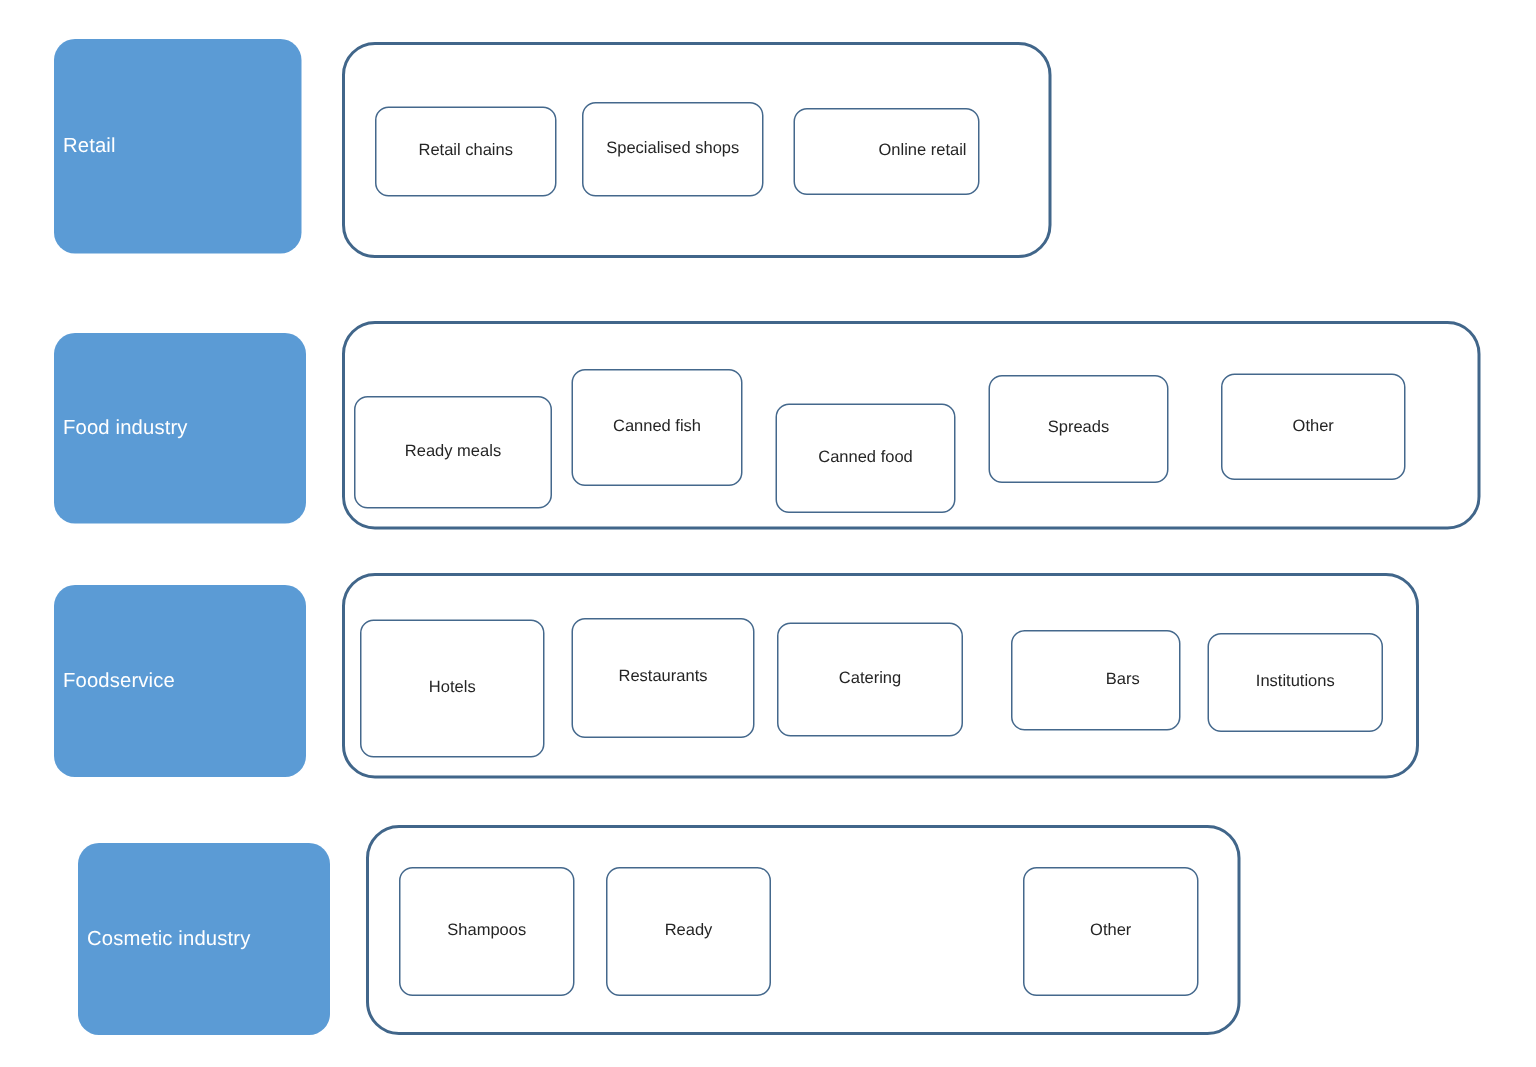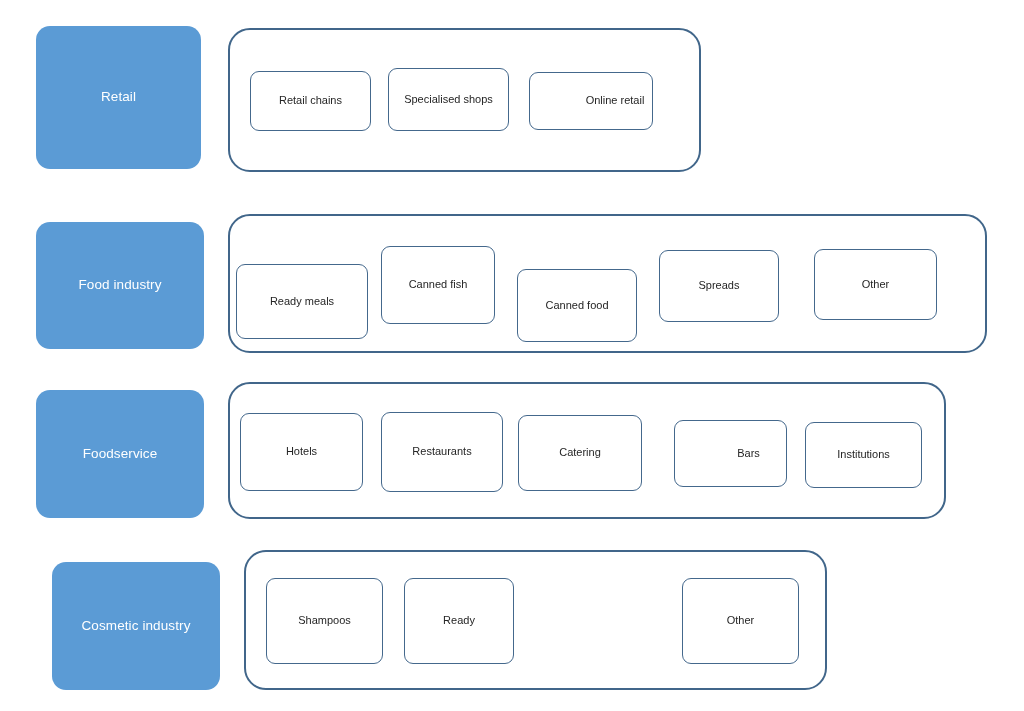--- a/index.html
+++ b/index.html
@@ -27,21 +27,21 @@
     position: absolute;
   }
 
   
   .category-label {
     position: absolute;
     background: #5B9BD5;
     border-radius: 14px;
     display: flex;
     align-items: center;
-    justify-content: center;
+    justify-content: flex-start;
     text-align: center;
     box-sizing: border-box;
   }
   .category-label-text {
     color: #ffffff;
     font-size: 13.5px;
     line-height: 1.38;
     letter-spacing: 0.1px;
     font-weight: 400;
     padding: 0 6px;
@@ -113,21 +113,21 @@
       </div>
       <div class="subcat-box" style="left: 814px; top: 249px; width: 123px; height: 71px; border-color: rgb(68, 104, 140);">
         <span class="subcat-box-text" style="color: rgb(37, 37, 37);">Other</span>
       </div>
     </div>
     <div class="category-row" style="left: 0px; top: 0px; width: 1024px; height: 711px;">
       <div class="category-label" style="left: 36px; top: 390px; width: 168px; height: 128px; background: rgb(91, 155, 213);">
         <span class="category-label-text" style="color: rgb(255, 255, 255);">Foodservice</span>
       </div>
       <div class="subcat-container" style="left: 228px; top: 382px; width: 718px; height: 137px; border-color: rgb(65, 102, 138);"></div>
-      <div class="subcat-box" style="left: 240px; top: 413px; width: 123px; height: 78px; border-color: rgb(68, 104, 140); align-items: center;">
+      <div class="subcat-box" style="left: 240px; top: 413px; width: 123px; height: 92px; border-color: rgb(68, 104, 140); align-items: center;">
         <span class="subcat-box-text" style="color: rgb(37, 37, 37);">Hotels</span>
       </div>
       <div class="subcat-box" style="left: 518px; top: 415px; width: 124px; height: 76px; border-color: rgb(68, 104, 140);">
         <span class="subcat-box-text" style="color: rgb(37, 37, 37);">Catering</span>
       </div>
       <div class="subcat-box" style="left: 381px; top: 412px; width: 122px; height: 80px; border-color: rgb(68, 104, 140);">
         <span class="subcat-box-text" style="color: rgb(37, 37, 37);">Restaurants</span>
       </div>
       <div class="subcat-box" style="left: 674px; top: 420px; width: 113px; height: 67px; border-color: rgb(68, 104, 140);">
         <span class="subcat-box-text" style="color: rgb(37, 37, 37); margin-left: 36px;">Bars</span>

